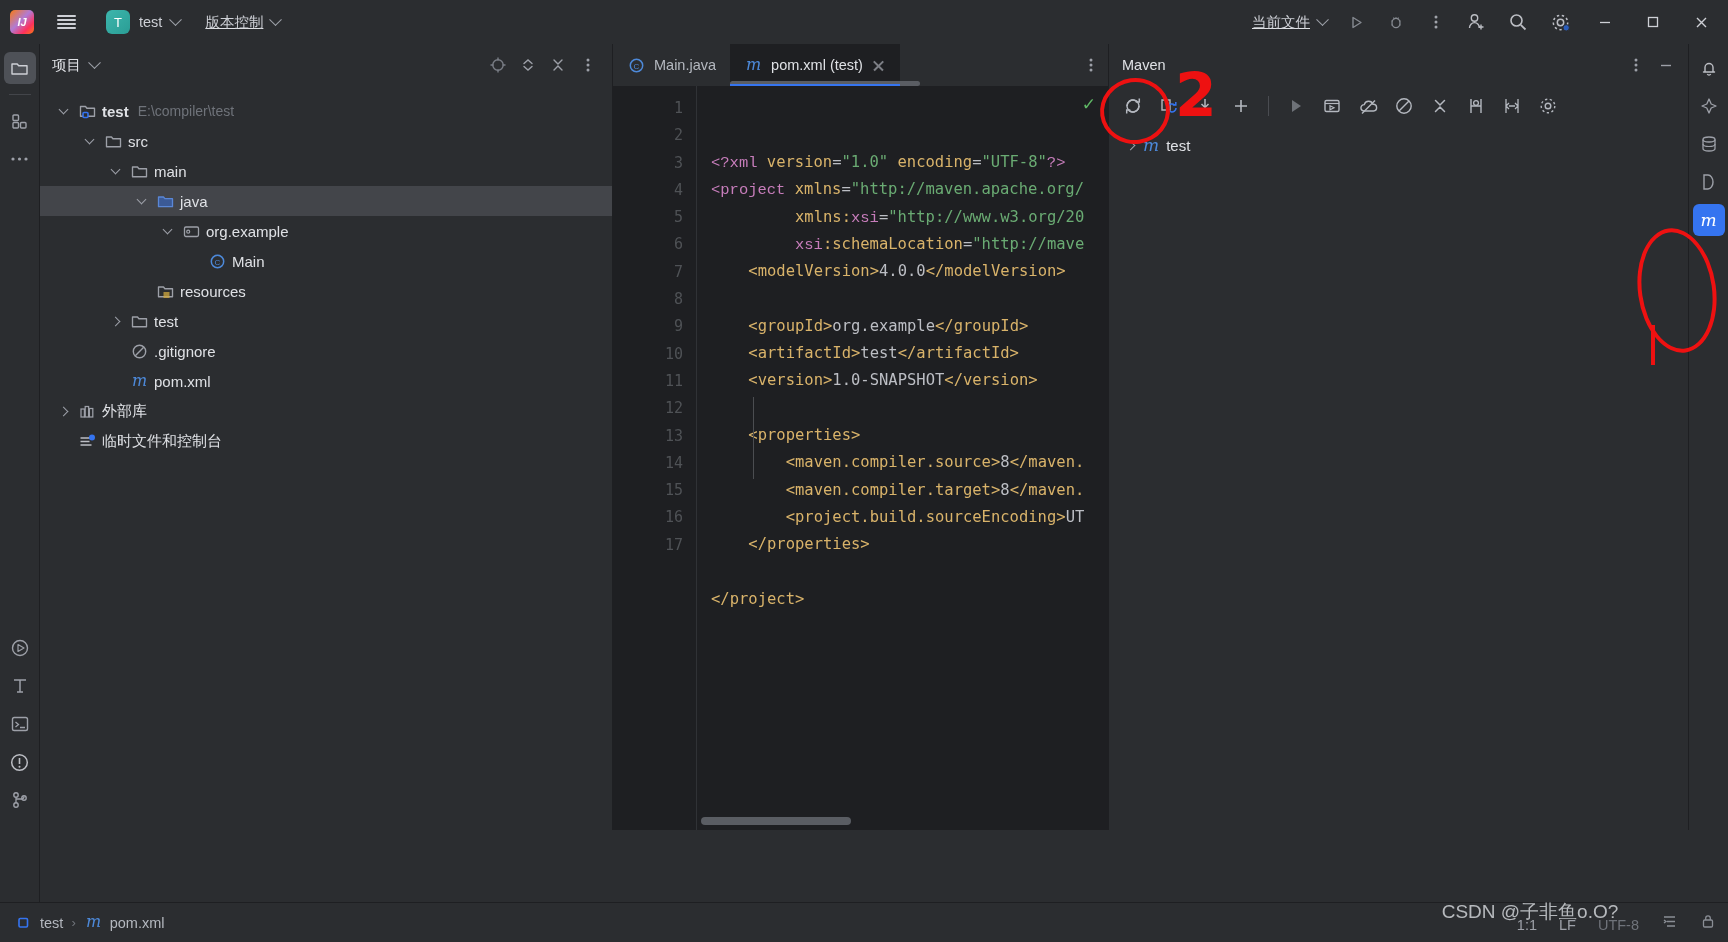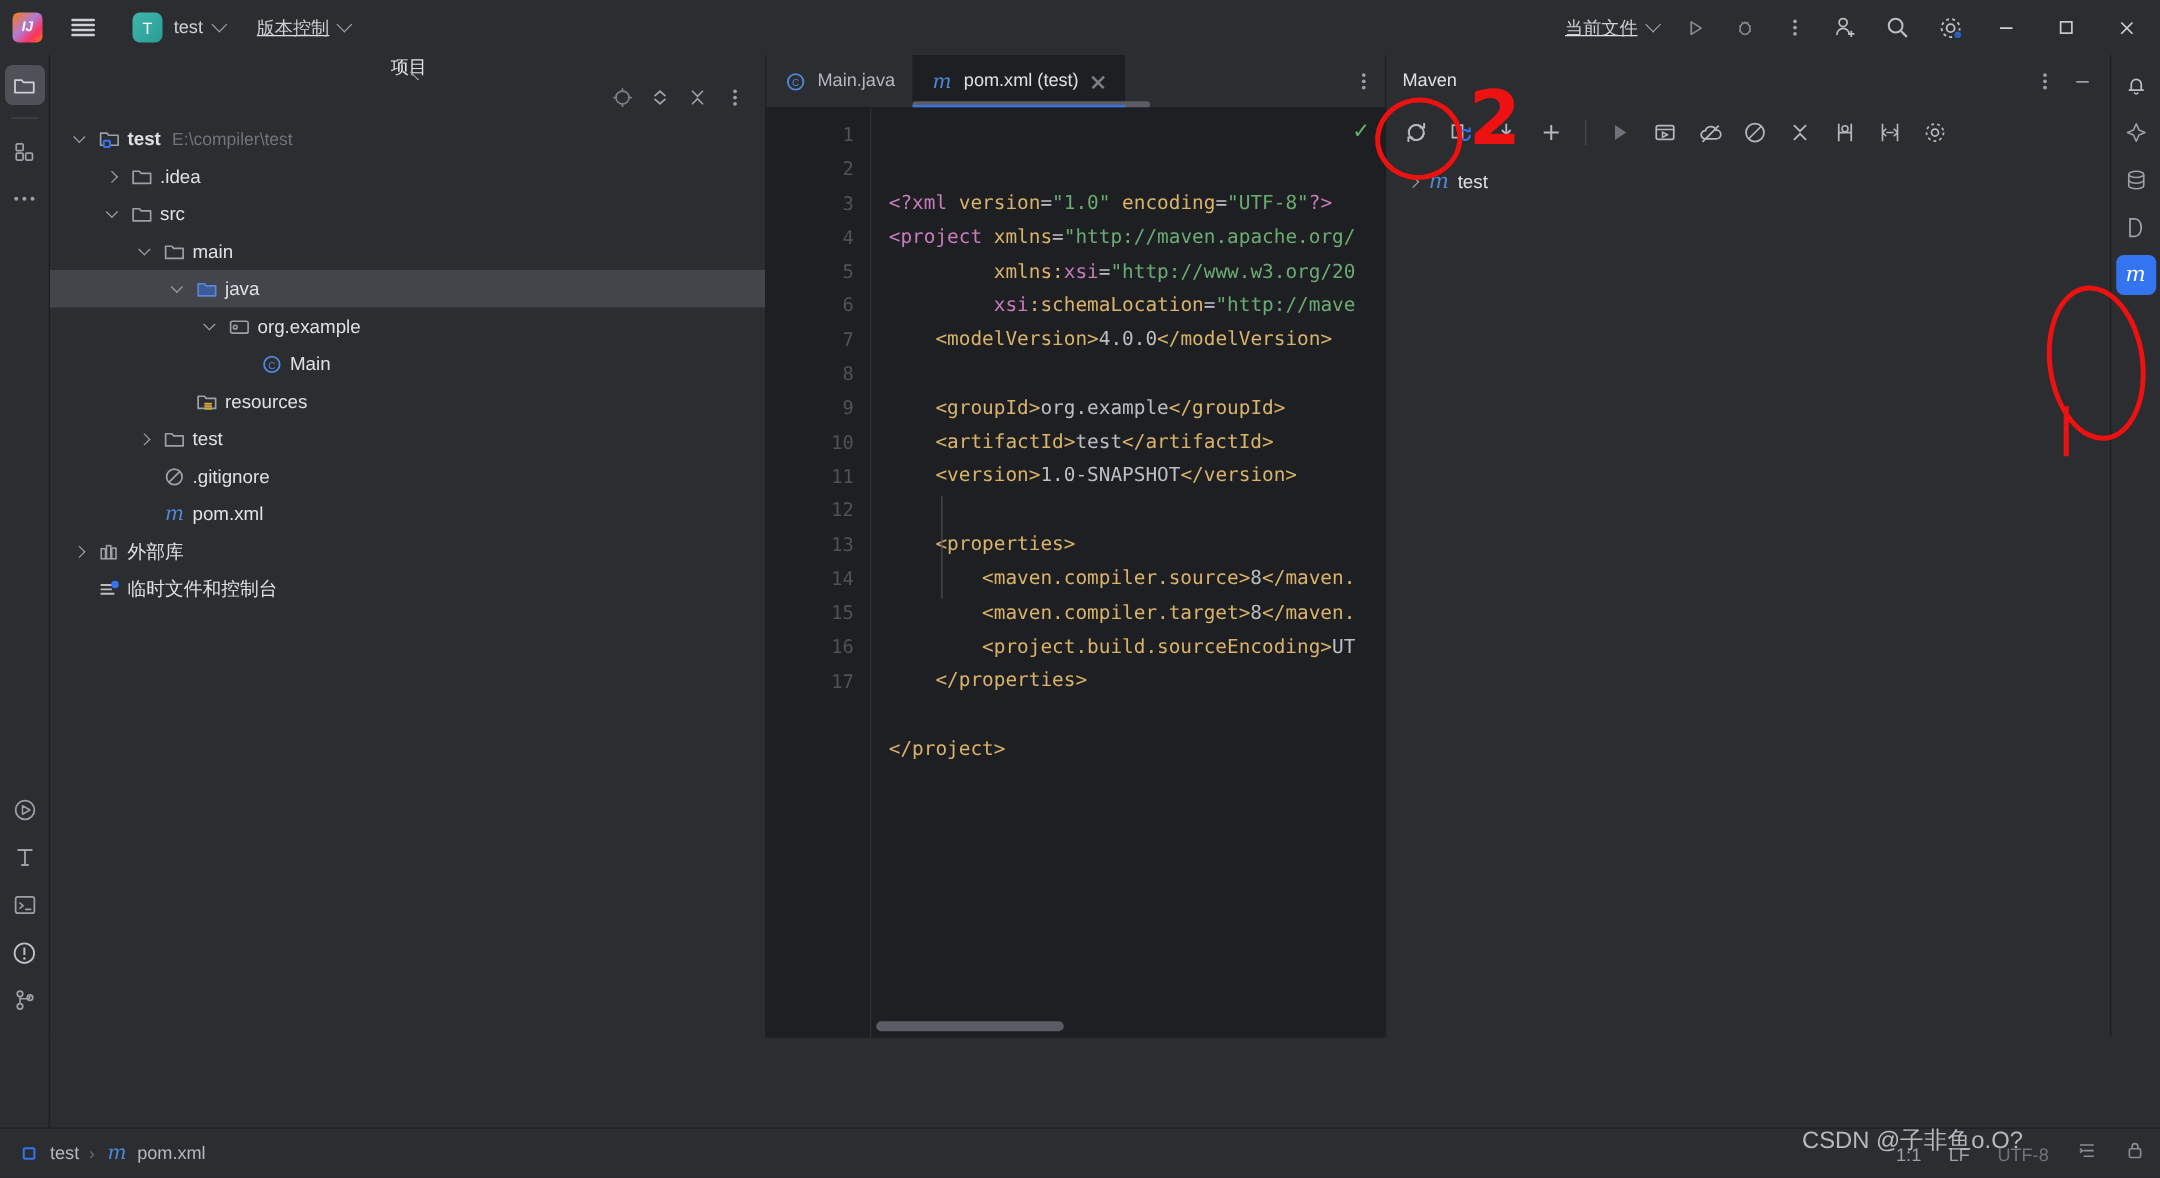--- a/index.html
+++ b/index.html
@@ -57,21 +57,21 @@
   .rail-btn { width: 32px; height: 32px; border-radius: 6px; display:flex; align-items:center; justify-content:center; margin-bottom: 6px; }
   .rail-btn.active { background: #4e5157; }
   .rail-sep { width: 22px; height: 1px; background: #43454a; margin: 4px 0 10px; }
   .rail-bottom { margin-top: auto; padding-bottom: 8px; display:flex; flex-direction:column; align-items:center; }
 
   
   .projpanel {
     width: 573px; flex: 0 0 573px; background: #2b2d30; display: flex; flex-direction: column;
     border-right: 1px solid #1e1f22;
   }
-  .pp-header { height: 42px; display: flex; align-items: center; padding: 0 10px 0 12px; flex-direction: column; }
+  .pp-header { height: 42px; display: flex; align-items: center; padding: 0 10px 0 12px; }
   .pp-title { font-size: 14.5px; color: #dfe1e5; }
   .pp-hdr-actions { margin-left: auto; display: flex; align-items: center; gap: 2px; }
   .pp-hdr-btn { width: 28px; height: 28px; display:flex; align-items:center; justify-content:center; border-radius:5px; }
   .tree { padding-top: 10px; font-size: 15px; overflow: hidden; }
   .trow { height: 30px; display: flex; align-items: center; padding-right: 8px; white-space: nowrap; }
   .trow.sel { background: #43454a; }
   .tw { width: 26px; display: flex; align-items: center; justify-content: center; flex: 0 0 26px; }
   .tico { width: 22px; display:flex; align-items:center; justify-content:center; flex:0 0 22px; margin-right: 4px; }
   .tlabel { color: #dfe1e5; }
   .tlabel.bold { font-weight: bold; }
@@ -98,21 +98,21 @@
     width: 84px; flex: 0 0 84px; background: #1e1f22; text-align: right; padding-right: 13px;
     padding-top: 9px; font-family: "DejaVu Sans Mono", monospace; font-size: 15px; color: #4f5256;
     border-right: 1px solid #303236;
   }
   .gutter div { height: 27.3px; line-height: 27.3px; }
   .codelines {
     flex: 1; padding-top: 9px; padding-left: 14px; font-family: "DejaVu Sans Mono", monospace;
     font-size: 15.5px; white-space: pre; overflow: hidden; position: relative;
   }
   .codelines .ln { height: 27.3px; line-height: 27.3px; }
-  .k-tag { color: #c77dbb; }
+  .k-tag { color: #c77dbb; font-family: Liberation Mono, monospace; }
   .k-attr { color: #d9b36a; }
   .k-str { color: #6aab73; }
   .k-txt { color: #bcbec4; }
   .k-elem { color: #d9b36a; }
   .fold-line { position: absolute; left: 56px; width: 1px; background: #4b4d51; }
   .hscroll {
     position: absolute; left: 88px; bottom: 5px; width: 150px; height: 8px;
     background: #5a5d63; border-radius: 4px;
   }
   .tabscroll {
@@ -358,32 +358,20 @@
               <span class="arrow-d"></span>
             </div>
             <div class="tico">
               <svg width="19" height="19" viewBox="0 0 19 19">
                 <path d="M2.5 4.5 h5 l1.4 1.7 H16.5 v8 h-14 Z" stroke="#9da0a8" fill="none" stroke-width="1.35" stroke-linejoin="round"></path>
                 <rect x="5" y="10.5" width="5" height="5" rx="1" fill="#2b2d30" stroke="#3574f0" stroke-width="1.6"></rect>
               </svg>
             </div>
             <span class="tlabel bold">test</span>
             <span class="tpath">E:\compiler\test</span>
-          </div>
-          <div class="trow">
-            <div style="width: 36px; flex: 0 0 36px;"></div>
-            <div class="tw">
-              <span class="arrow-r"></span>
-            </div>
-            <div class="tico">
-              <svg width="19" height="19" viewBox="0 0 19 19">
-                <path d="M2.5 5 h5 l1.4 1.7 H16.5 v8 h-14 Z" stroke="#9da0a8" fill="none" stroke-width="1.35" stroke-linejoin="round"></path>
-              </svg>
-            </div>
-            <span class="tlabel">.idea</span>
           </div>
           <div class="trow">
             <div style="width: 36px; flex: 0 0 36px;"></div>
             <div class="tw">
               <span class="arrow-d"></span>
             </div>
             <div class="tico">
               <svg width="19" height="19" viewBox="0 0 19 19">
                 <path d="M2.5 5 h5 l1.4 1.7 H16.5 v8 h-14 Z" stroke="#9da0a8" fill="none" stroke-width="1.35" stroke-linejoin="round"></path>
               </svg>

